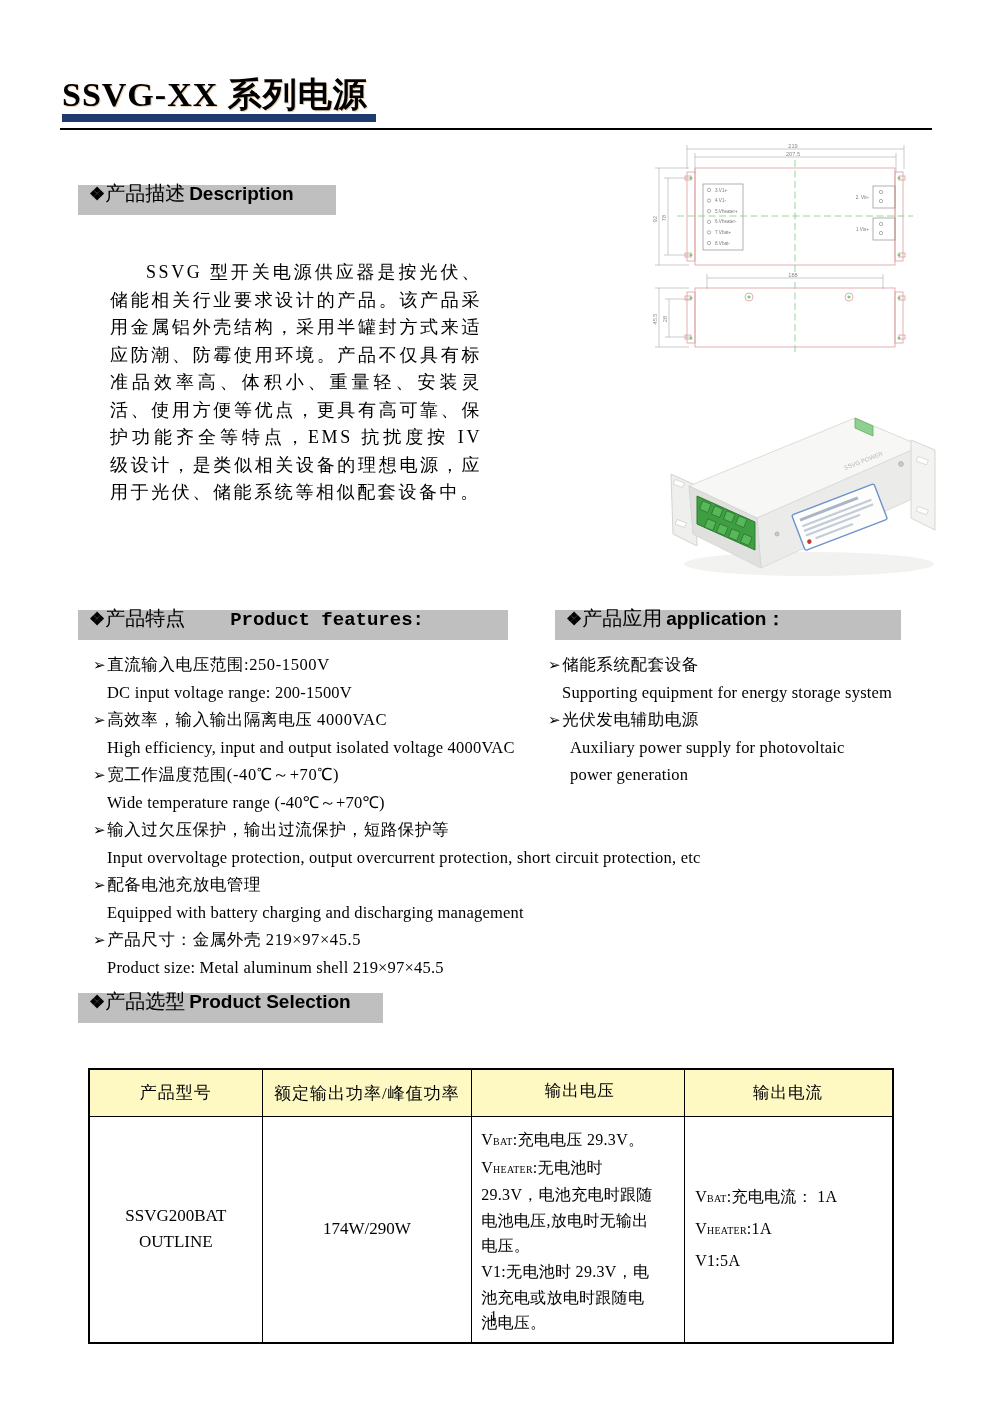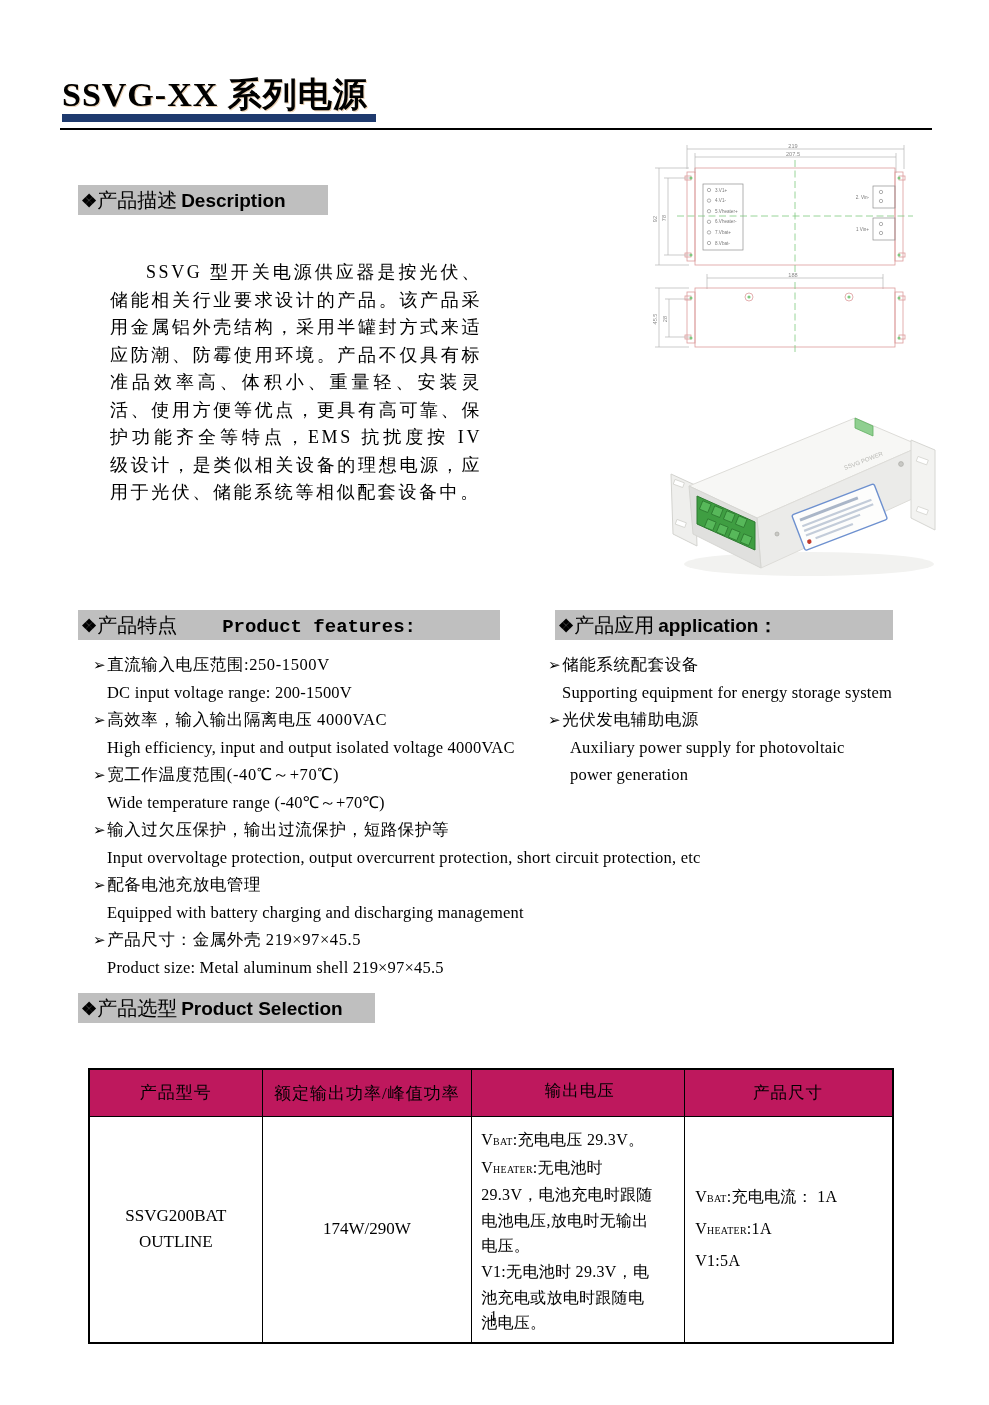--- a/index.html
+++ b/index.html
@@ -7,22 +7,22 @@
   #page{position:relative;width:987px;height:1405px;background:#fff;overflow:hidden;}
 
   
   .doc-title{position:absolute;left:62px;top:72px;font-size:34px;font-weight:bold;
     letter-spacing:1px;font-family:"Liberation Serif",serif;
     text-shadow:1px 1px 0 rgba(190,120,40,.35);}
   .title-bar{position:absolute;left:62px;top:114px;width:314px;height:8px;background:#1e3a6e;}
   .title-rule{position:absolute;left:60px;top:128px;width:872px;height:2px;background:#000;}
 
   
-  .sec-hdr{position:absolute;background:#bfbfbf;height:30px;line-height:30px;
-    padding-left:3px;white-space:nowrap;}
+  .sec-hdr{position:absolute;background:#bfbfbf;height:30px;line-height:17px;
+    padding-left:11px;white-space:nowrap;}
   .sec-hdr .diamond{font-size:18px;font-weight:bold;}
   .sec-hdr .cn{font-size:20px;font-family:"Liberation Serif",serif;}
   .sec-hdr .en{font-size:19px;font-weight:bold;font-family:"Liberation Sans",sans-serif;}
   .sec-hdr .en.mono{font-family:"Liberation Mono","DejaVu Sans Mono",monospace;font-size:19px;margin-left:41px;}
 
   
   .desc-para{position:absolute;left:110px;top:243px;width:372px;font-size:18px;
     line-height:27.5px;letter-spacing:2.6px;text-align:justify;text-indent:2em;margin-top:16px;}
 
   
@@ -32,21 +32,21 @@
   .blist .line.en{padding-left:14px;letter-spacing:.2px;}
   .blist .line.en2{padding-left:22px;letter-spacing:.2px;}
   .blist .line.bullet-line{letter-spacing:.6px;}
 
   .sc{font-size:.62em;letter-spacing:.3px;}
 
   
   .ptable{position:absolute;left:88px;top:1068px;width:806px;border-collapse:collapse;
     font-size:16px;}
   .ptable th,.ptable td{border:1.5px solid #000;}
-  .ptable thead th{background:#be185d;height:30px;font-weight:normal;font-size:16.5px;
+  .ptable thead th{background:#fef9c3;height:30px;font-weight:normal;font-size:16.5px;
     letter-spacing:1px;}
   .ptable{border:2px solid #000;}
   .ptable td{vertical-align:middle;}
   .ptable .c-model{width:175px;text-align:center;font-size:17px;line-height:26px;}
   .ptable .c-power{width:216px;text-align:center;font-size:17px;}
   .ptable .c-volt{width:199px;padding:10px 6px 6px 9px;vertical-align:top;}
   .ptable .c-volt .line{line-height:25.6px;white-space:nowrap;letter-spacing:.3px;}
   .ptable .c-curr{width:200px;padding-left:10px;}
   .ptable .c-curr .line{line-height:30px;white-space:nowrap;letter-spacing:.3px;}
 
@@ -258,21 +258,21 @@
     <span class="diamond">❖</span><span class="cn">产品选型</span>
     <span class="en">Product Selection</span>
   </div>
 
   <table class="ptable">
     <thead>
       <tr>
         <th class="c-model">产品型号</th>
         <th class="c-power">额定输出功率/峰值功率</th>
         <th class="c-volt" style="text-align:center;">输出电压</th>
-        <th class="c-curr" style="text-align:center;padding-left:0;">产品尺寸</th>
+        <th class="c-curr" style="text-align:center;padding-left:0;">输出电流</th>
       </tr>
     </thead>
     <tbody>
       <tr style="height:206px;">
         <td class="c-model">
           <div>SSVG200BAT</div>
           <div>OUTLINE</div>
         </td>
         <td class="c-power">174W/290W</td>
         <td class="c-volt">

